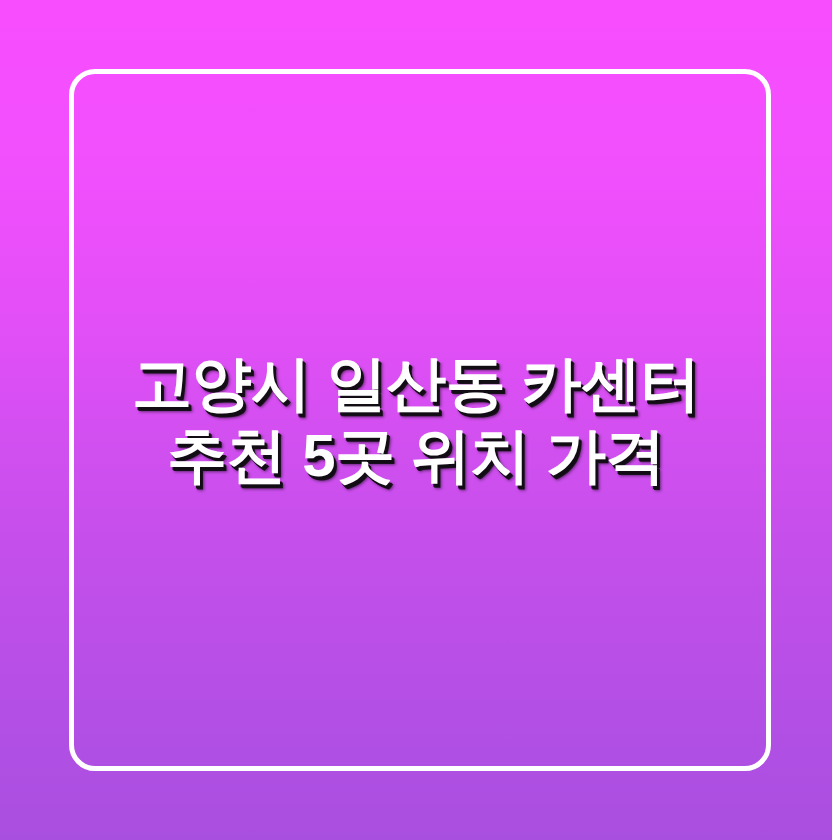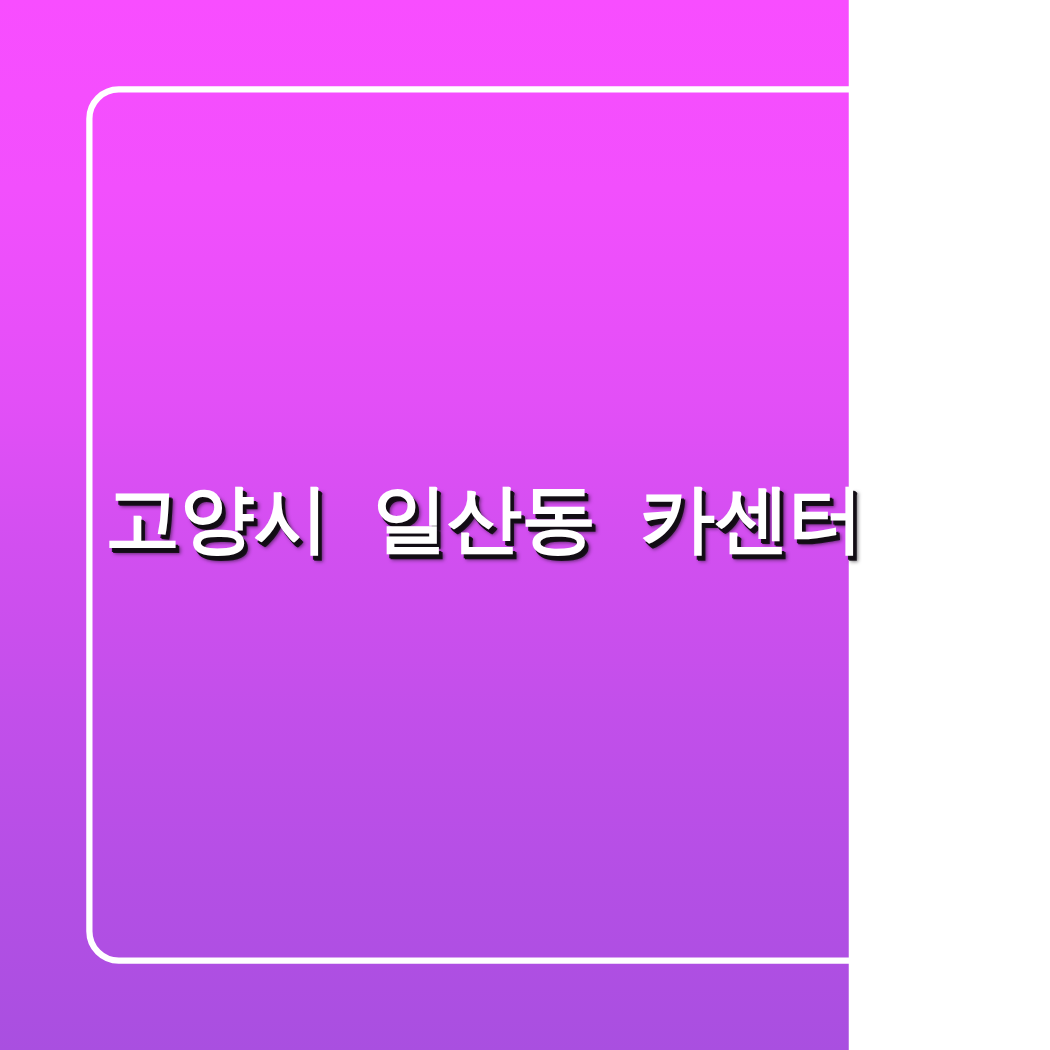--- a/index.html
+++ b/index.html
@@ -5,31 +5,31 @@
   html, body {
     margin: 0;
     padding: 0;
     width: 840px;
     height: 840px;
     overflow: hidden;
   }
 
   #thumbnail-card {
     position: relative;
-    width: 679px;
+    width: 832px;
     height: 840px;
     background: linear-gradient(180deg,
         #f84dff 0%,
         #f24ffd 18%,
         #e34ff7 38%,
         #d24ff0 52%,
         #c24fea 68%,
         #b44fe5 84%,
         #a94fe0 100%);
-    font-family: Liberation Mono, monospace;
+    font-family: Liberation Sans, sans-serif;
     -webkit-font-smoothing: antialiased;
   }
 
   #inner-frame {
     position: absolute;
     left: 69px;
     top: 69px;
     width: 702px;
     height: 702px;
     box-sizing: border-box;
@@ -72,17 +72,18 @@
 <body>
 
 <div id="thumbnail-card">
 
   <div id="inner-frame"></div>
 
   <div id="title-block">
 
     <span class="title-line">고양시 일산동 카센터</span>
 
+    <span class="title-line">추천 5곳 위치 가격</span>
 
 
   </div>
 
 </div>
 
 </body></html>

